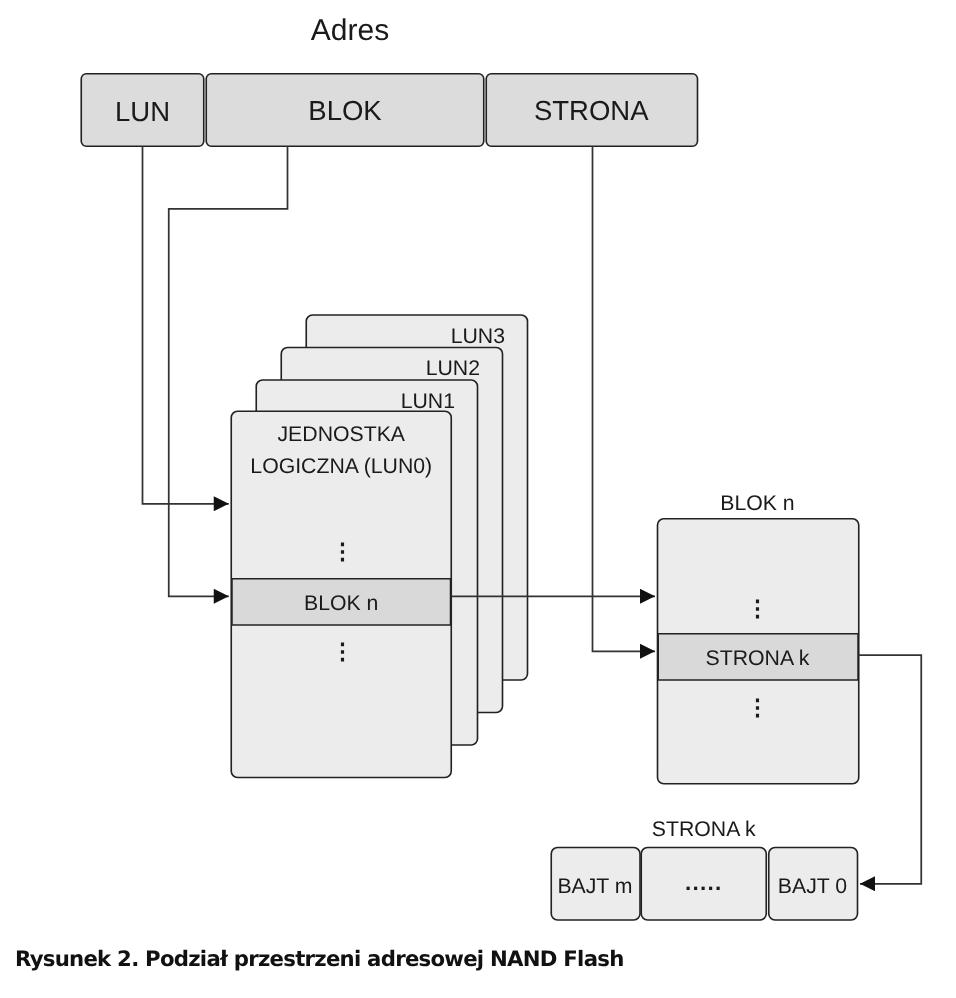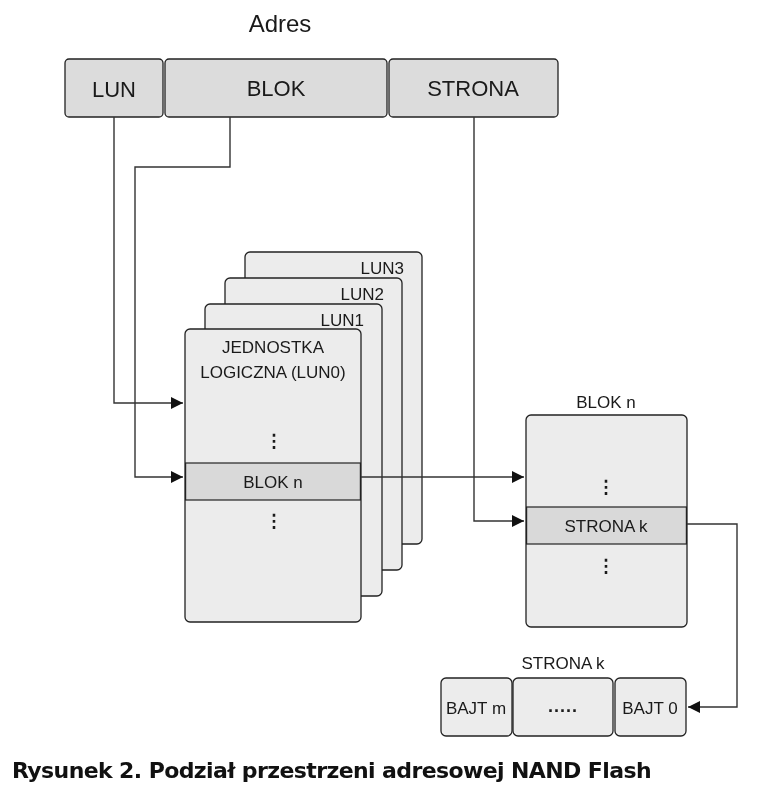--- a/index.html
+++ b/index.html
@@ -3,21 +3,21 @@
 <meta charset="utf-8">
 <style>
   html, body { margin: 0; padding: 0; background: #ffffff; }
   body { width: 765px; height: 798px; position: relative; overflow: hidden;
          font-family: "Liberation Sans", sans-serif; color: #1a1a1a; }
   svg.diagram { position: absolute; left: 0; top: 0; width: 765px; height: 798px; }
   .lbl { font-family: "Liberation Sans", sans-serif; fill: #1a1a1a; }
   .box { stroke: #222; stroke-width: 1.3; }
   .wire { stroke: #333; stroke-width: 1.4; fill: none; }
   .caption { position: absolute; left: 12px; top: 758px; font-family: "DejaVu Sans", sans-serif;
-             font-weight: bold; font-size: 22px; letter-spacing: -0.6px; color: #111; white-space: nowrap; }
+             font-weight: bold; font-size: 17px; letter-spacing: -0.6px; color: #111; white-space: nowrap; }
 </style>
 </head>
 <body>
 
 <svg class="diagram" viewBox="0 0 765 798">
   <defs>
     <marker id="arrow" viewBox="0 0 10 10" refX="10" refY="5" markerWidth="14" markerHeight="12" markerUnits="userSpaceOnUse" orient="auto">
       <path d="M0,0 L10,5 L0,10 z" fill="#111"></path>
     </marker>
   </defs>

